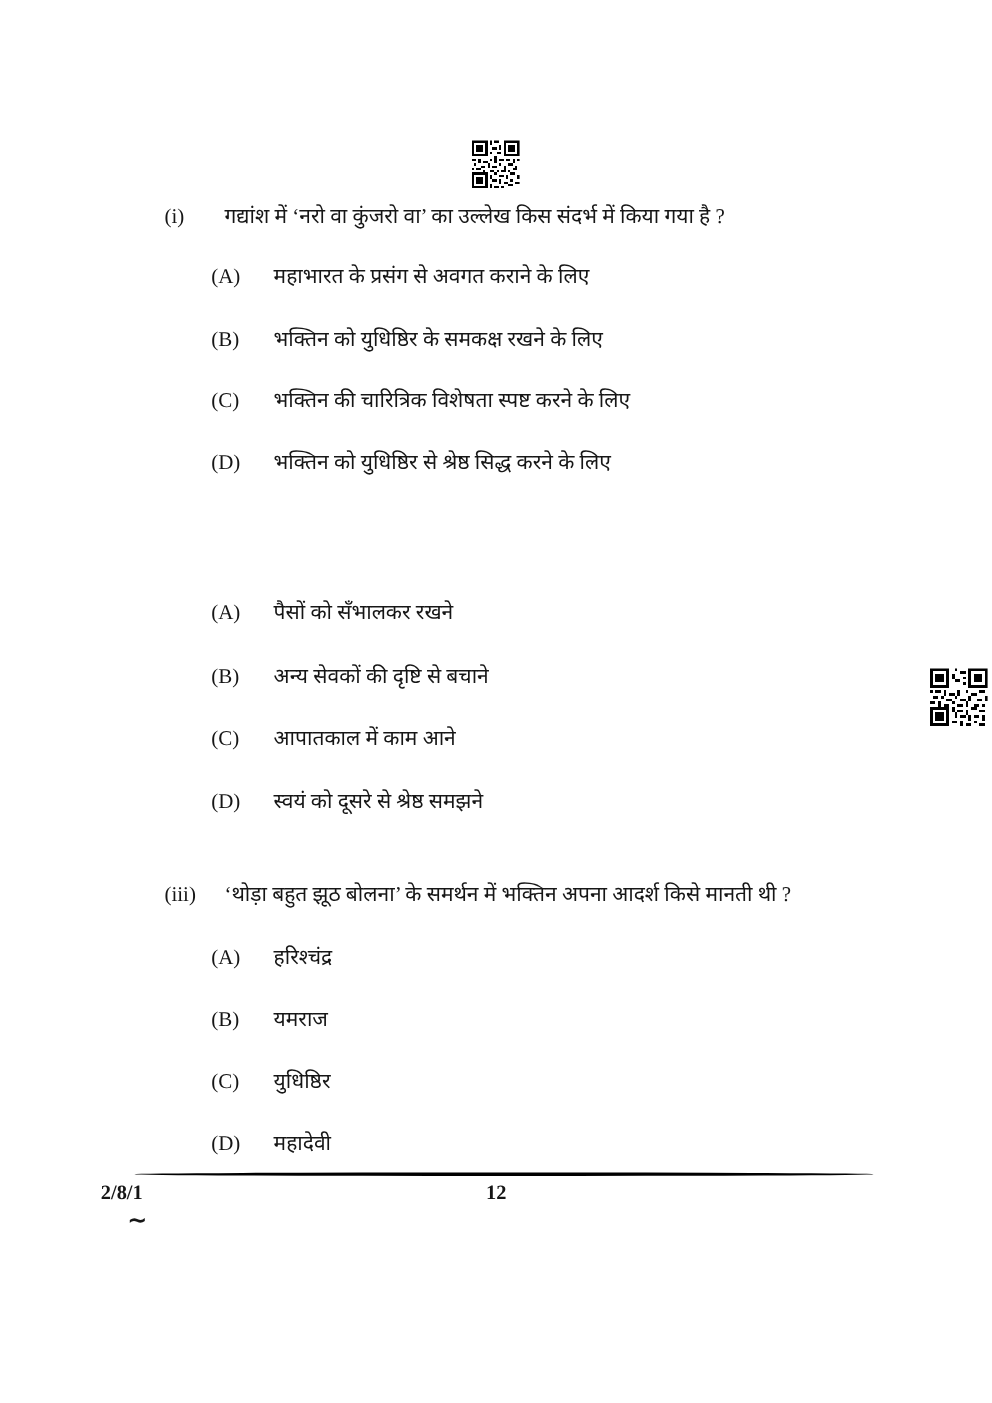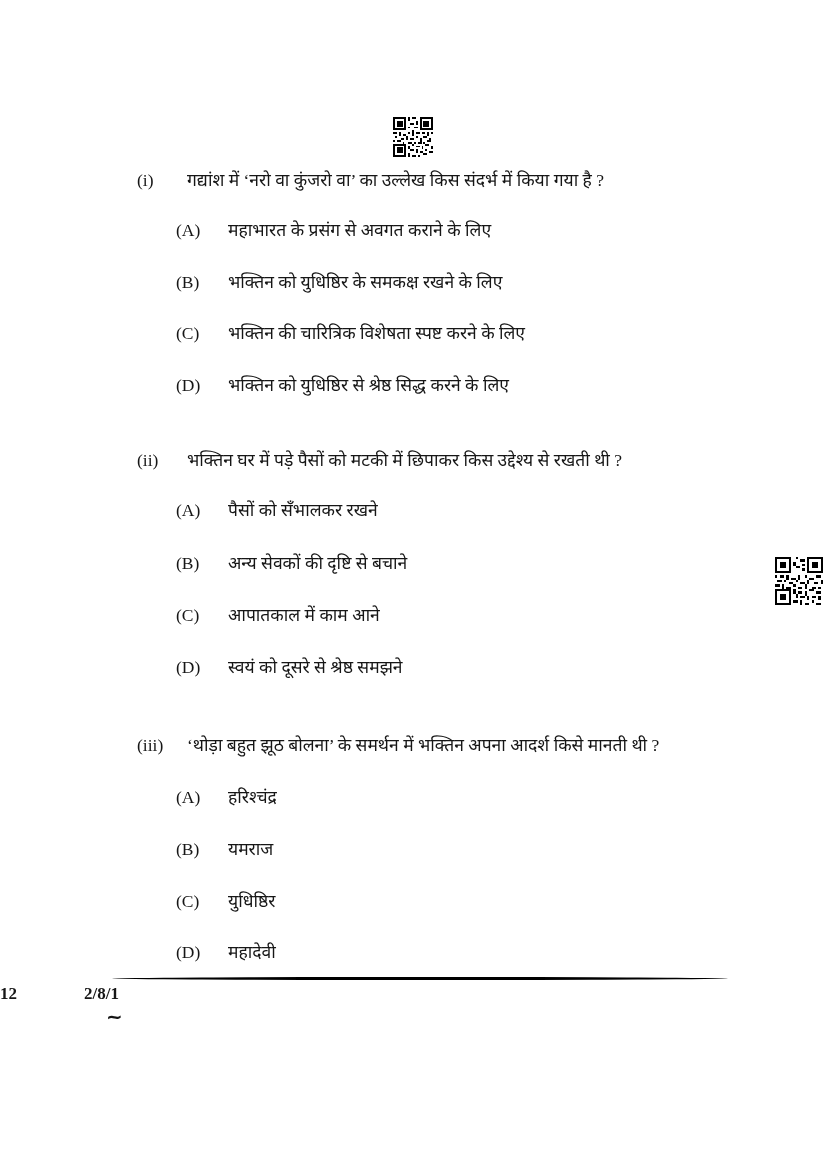--- a/index.html
+++ b/index.html
@@ -44,20 +44,21 @@
     position: absolute;
     left: 84px;
     top: 984px;
     font-size: 17px;
     font-weight: bold;
   }
   .page-num {
     position: absolute;
     left: 0; right: 0;
     top: 984px;
+    text-align: center;
     font-size: 17px;
     font-weight: bold;
   }
   .tilde {
     position: absolute;
     left: 106px;
     top: 1004px;
     font-size: 20px;
     font-weight: bold;
     font-family: "DejaVu Sans", sans-serif;
@@ -98,24 +99,20 @@
   </div>
   <div class="line oline" style="top:322px">
     <span class="label">(C)</span>
     <span class="txt">भक्तिन की चारित्रिक विशेषता स्पष्ट करने के लिए</span>
   </div>
   <div class="line oline" style="top:374px">
     <span class="label">(D)</span>
     <span class="txt">भक्तिन को युधिष्ठिर से श्रेष्ठ सिद्ध करने के लिए</span>
   </div>
 
-  <div class="line qline" style="top:449px">
-    <span class="num">(ii)</span>
-    <span class="txt">भक्तिन घर में पड़े पैसों को मटकी में छिपाकर किस उद्देश्य से रखती थी  ?</span>
-  </div>
   <div class="line oline" style="top:499px">
     <span class="label">(A)</span>
     <span class="txt">पैसों को सँभालकर रखने</span>
   </div>
   <div class="line oline" style="top:552px">
     <span class="label">(B)</span>
     <span class="txt">अन्य सेवकों की दृष्टि से बचाने</span>
   </div>
   <div class="line oline" style="top:604px">
     <span class="label">(C)</span>

